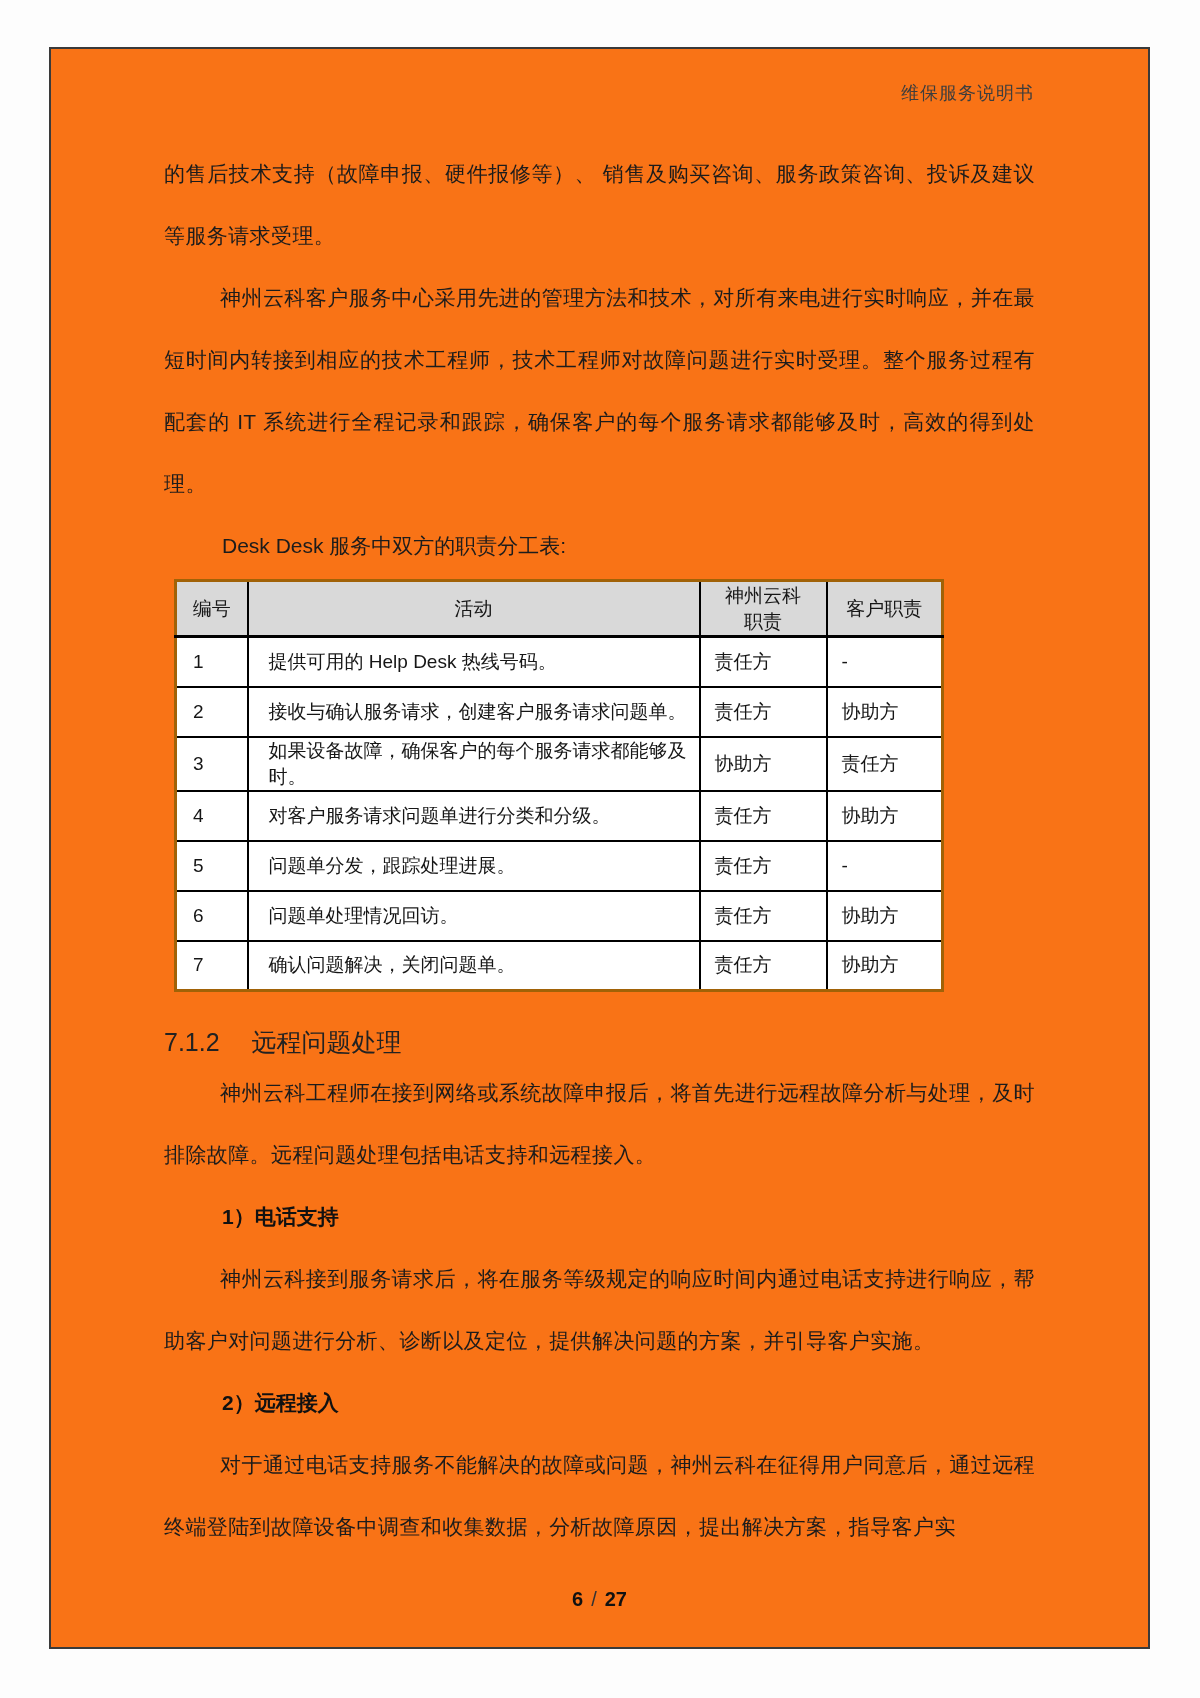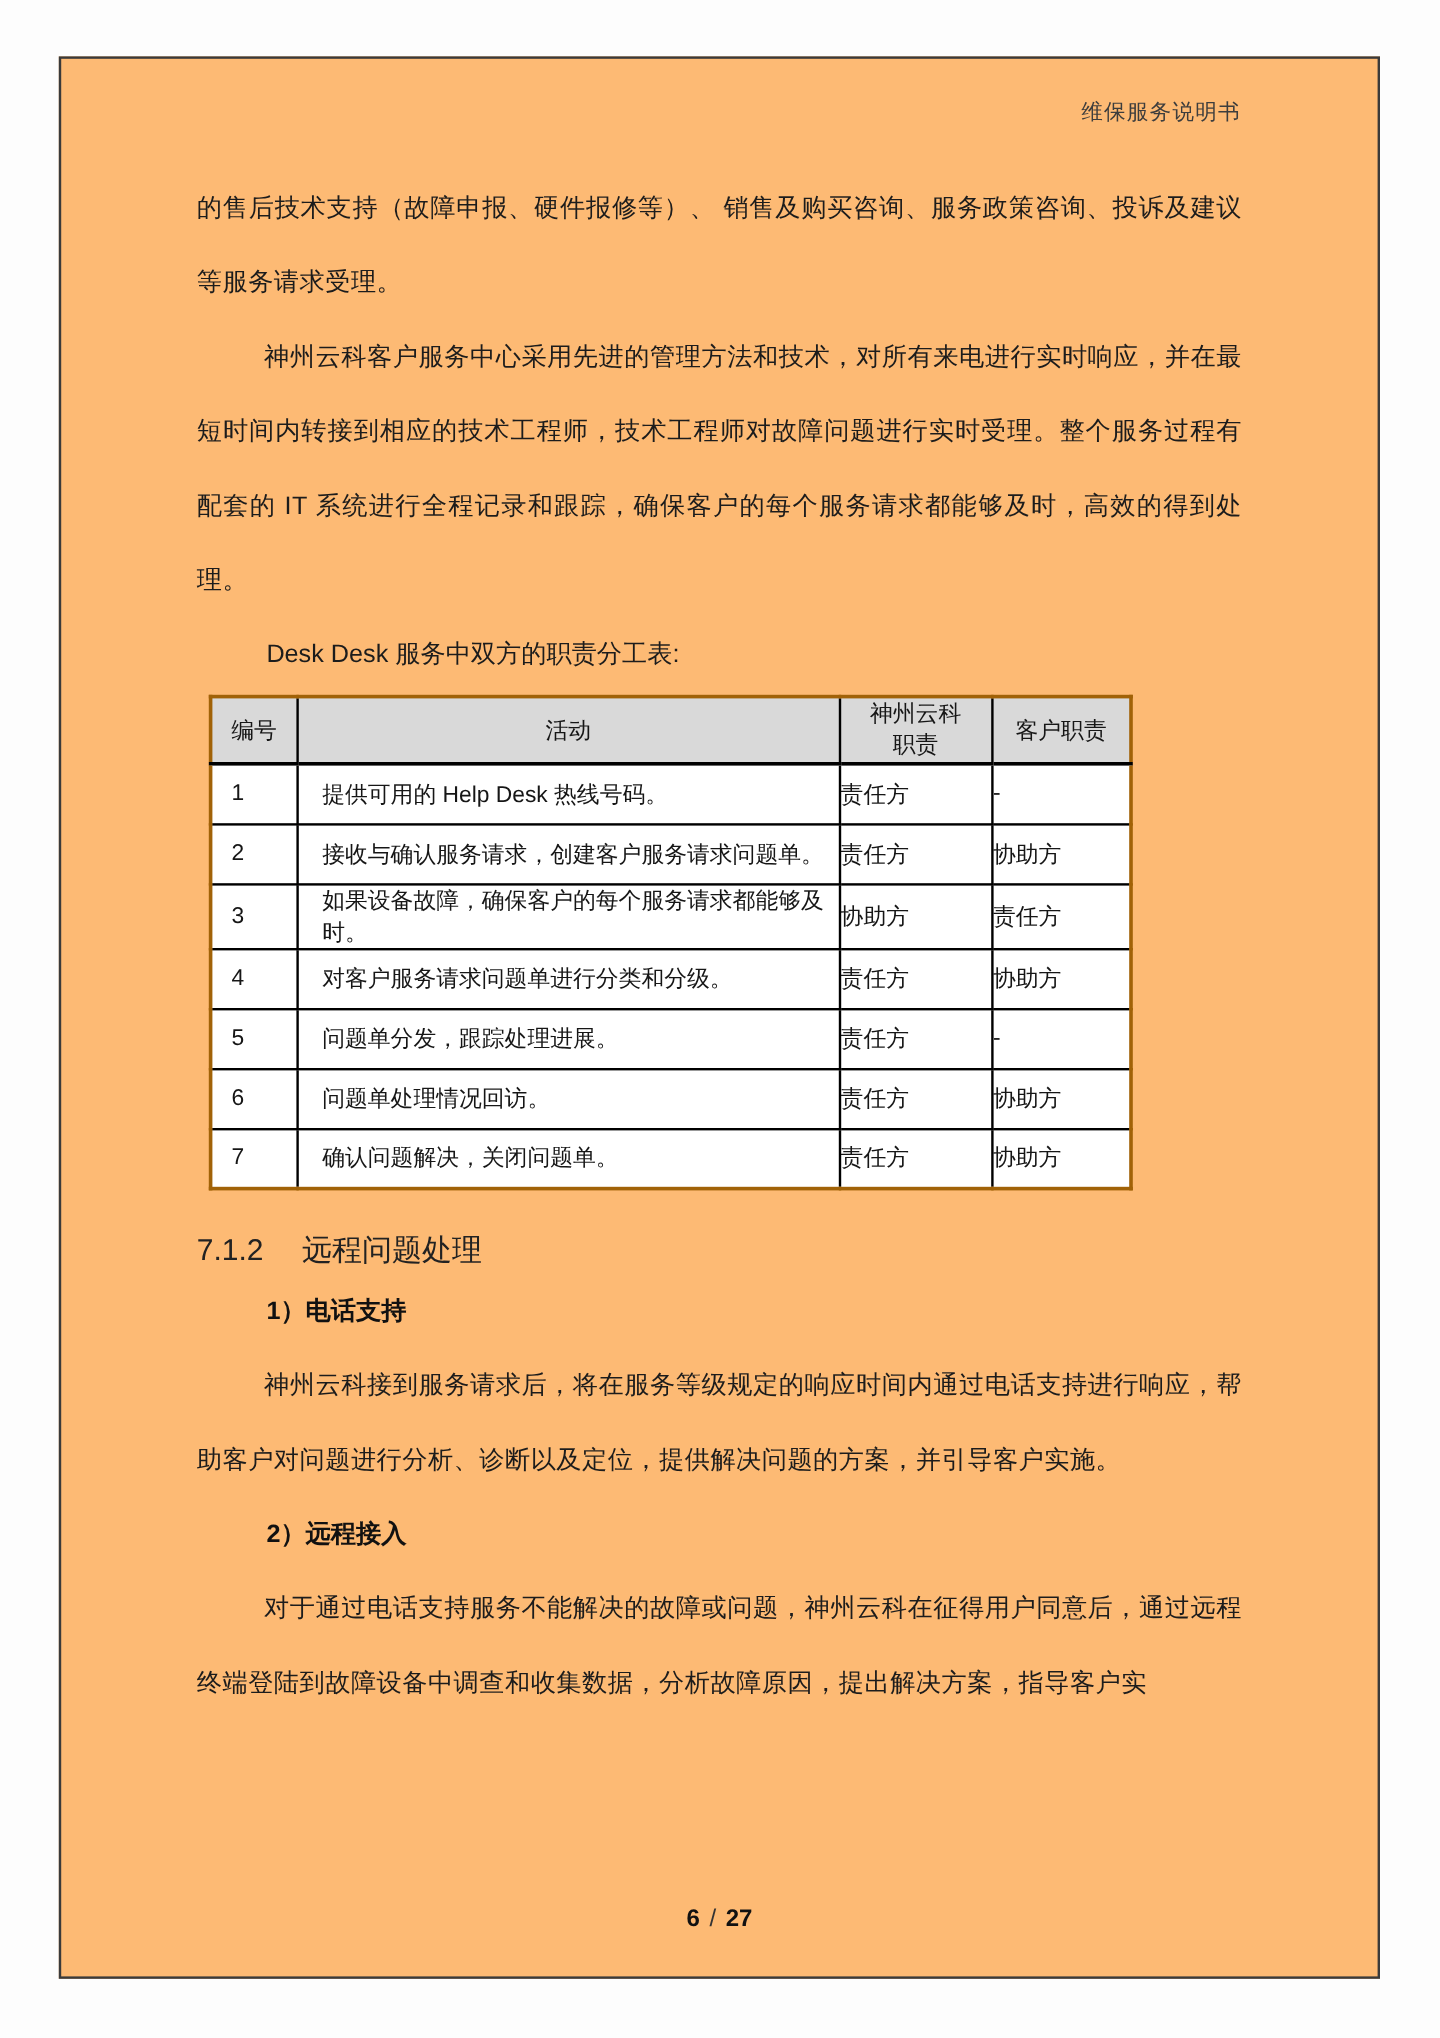--- a/index.html
+++ b/index.html
@@ -8,21 +8,21 @@
     width: 1200px; height: 1698px;
     position: relative;
     font-family: "Liberation Sans", "DejaVu Sans", sans-serif;
     color: #1c1c1c;
   }
   .page-border {
     position: absolute;
     left: 49px; top: 47px;
     width: 1101px; height: 1602px;
     border: 2px solid #3a3a3a;
-    background: #fdba74;
+    background: #f97316;
   }
   .doc-header {
     margin: 32px 114px 0 114px;
     text-align: right;
     font-family: "Liberation Serif", "DejaVu Serif", serif;
     font-size: 18px;
     color: #3d3d3d;
     letter-spacing: 1px;
   }
   .content {
@@ -64,21 +64,21 @@
     height: 56px;
     border-bottom: 3px solid #000;
   }
   table.resp-table td { height: 50px; background: #fff; }
   .col-id   { width: 72px; }
   .col-act  { width: 452px; }
   .col-dc   { width: 127px; }
   .col-cust { width: 116px; }
   td.cell-id   { padding-left: 16px; text-align: left; }
   td.cell-act  { padding-left: 20px; text-align: left; }
-  td.cell-role { text-align: left; }
+  td.cell-role { padding-left: 14px; text-align: left; }
   .prewrap { white-space: pre-line; line-height: 26px; }
   .section-heading {
     margin-top: 30px;
     font-size: 25px;
     font-weight: normal;
     color: #222222;
     line-height: 40px;
   }
   .section-heading .sec-num { margin-right: 32px; }
   .subheading {
@@ -174,20 +174,21 @@
           <td class="cell-role">责任方</td>
           <td class="cell-role">协助方</td>
         </tr>
       </tbody>
     </table>
 
     <h2 class="section-heading">
       <span class="sec-num">7.1.2</span><span>远程问题处理</span>
     </h2>
 
+    <p class="para indent">神州云科工程师在接到网络或系统故障申报后，将首先进行远程故障分析与处理，及时排除故障。远程问题处理包括电话支持和远程接入。</p>
 
     <p class="subheading">1）电话支持</p>
 
     <p class="para indent">神州云科接到服务请求后，将在服务等级规定的响应时间内通过电话支持进行响应，帮助客户对问题进行分析、诊断以及定位，提供解决问题的方案，并引导客户实施。</p>
 
     <p class="subheading">2）远程接入</p>
 
     <p class="para indent">对于通过电话支持服务不能解决的故障或问题，神州云科在征得用户同意后，通过远程终端登陆到故障设备中调查和收集数据，分析故障原因，提出解决方案，指导客户实</p>
 
   </div>

